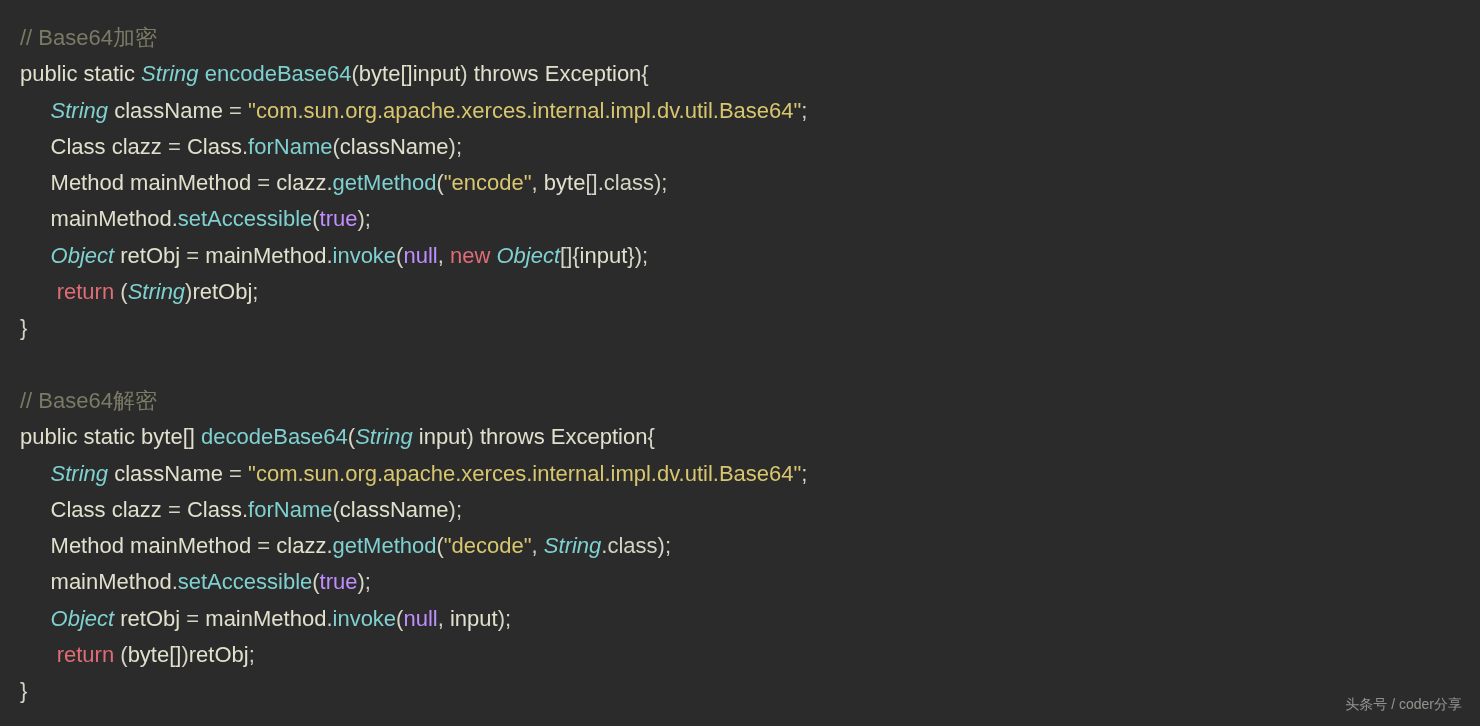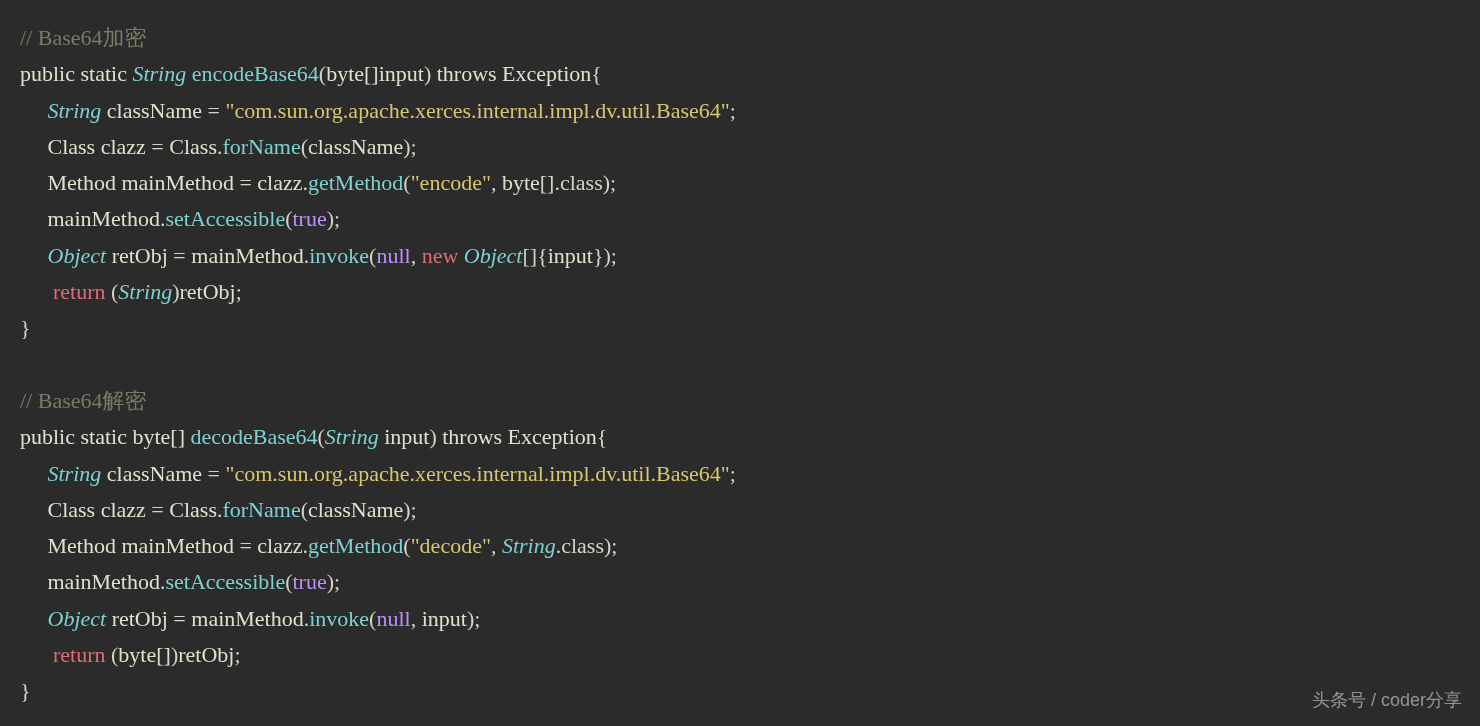--- a/index.html
+++ b/index.html
@@ -9,41 +9,41 @@
     font-size: 22px;
     line-height: 1.65;
     padding: 20px 20px 20px 20px;
     color: #d4d4c4;
     width: 1480px;
     height: 726px;
     overflow: hidden;
     position: relative;
   }
   pre {
-    font-family: Liberation Serif, serif;
+    font-family: Liberation Sans, sans-serif;
     white-space: pre;
   }
   .comment { color: #7a7a65; font-style: normal; }
   .keyword { color: #e0e0cc; }
   .keyword-red { color: #e06c75; }
   .type { color: #7fd1d1; font-style: italic; }
   .method-def { color: #7fd1d1; }
   .method-call { color: #7fd1d1; }
   .var { color: #e0e0cc; }
   .string { color: #d8c66e; }
   .paren { color: #d4d4c4; }
   .punct { color: #d4d4c4; }
   .literal { color: #c18eff; }
   .new { color: #e06c75; }
   .italic { font-style: italic; }
   .watermark {
     position: absolute;
     right: 18px;
     bottom: 10px;
-    font-size: 18px;
+    font-size: 14px;
     color: rgba(230,230,220,0.55);
     font-family: "Microsoft YaHei", sans-serif;
   }
 </style>
 </head>
 <body>
 
 <pre><span class="comment"><span>// Base64</span><span>加密</span></span>
 <span class="keyword">public</span> <span class="keyword">static</span> <span class="type italic">String</span> <span class="method-def">encodeBase64</span><span class="paren">(</span><span class="var">byte[]</span><span class="var">input</span><span class="paren">)</span> <span class="keyword">throws</span> <span class="var">Exception</span><span class="punct">{</span>
      <span class="type italic">String</span> <span class="var">className</span> <span class="punct">=</span> <span class="string">"com.sun.org.apache.xerces.internal.impl.dv.util.Base64"</span><span class="punct">;</span>

